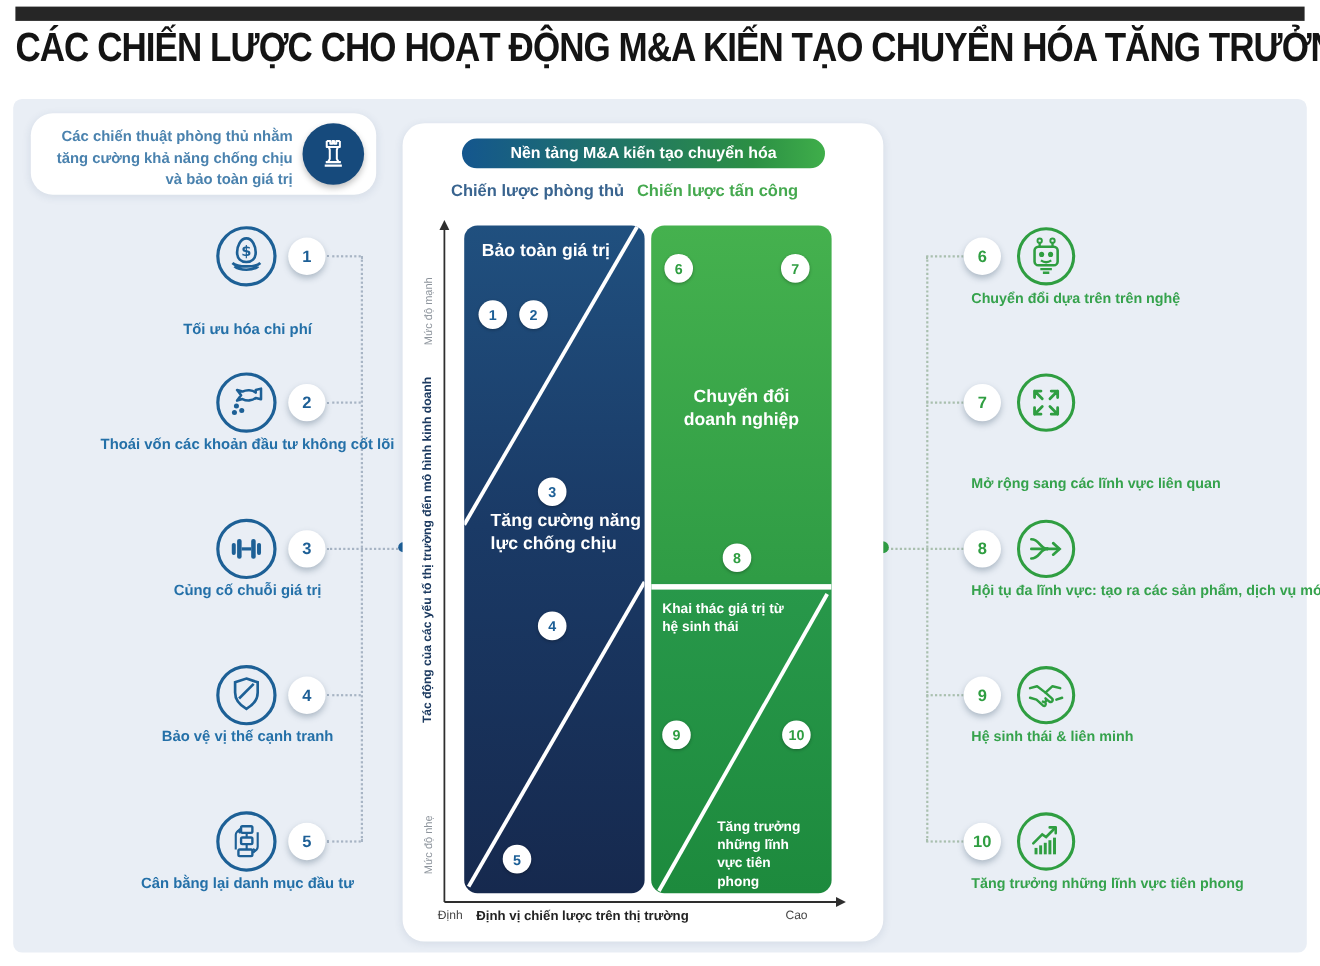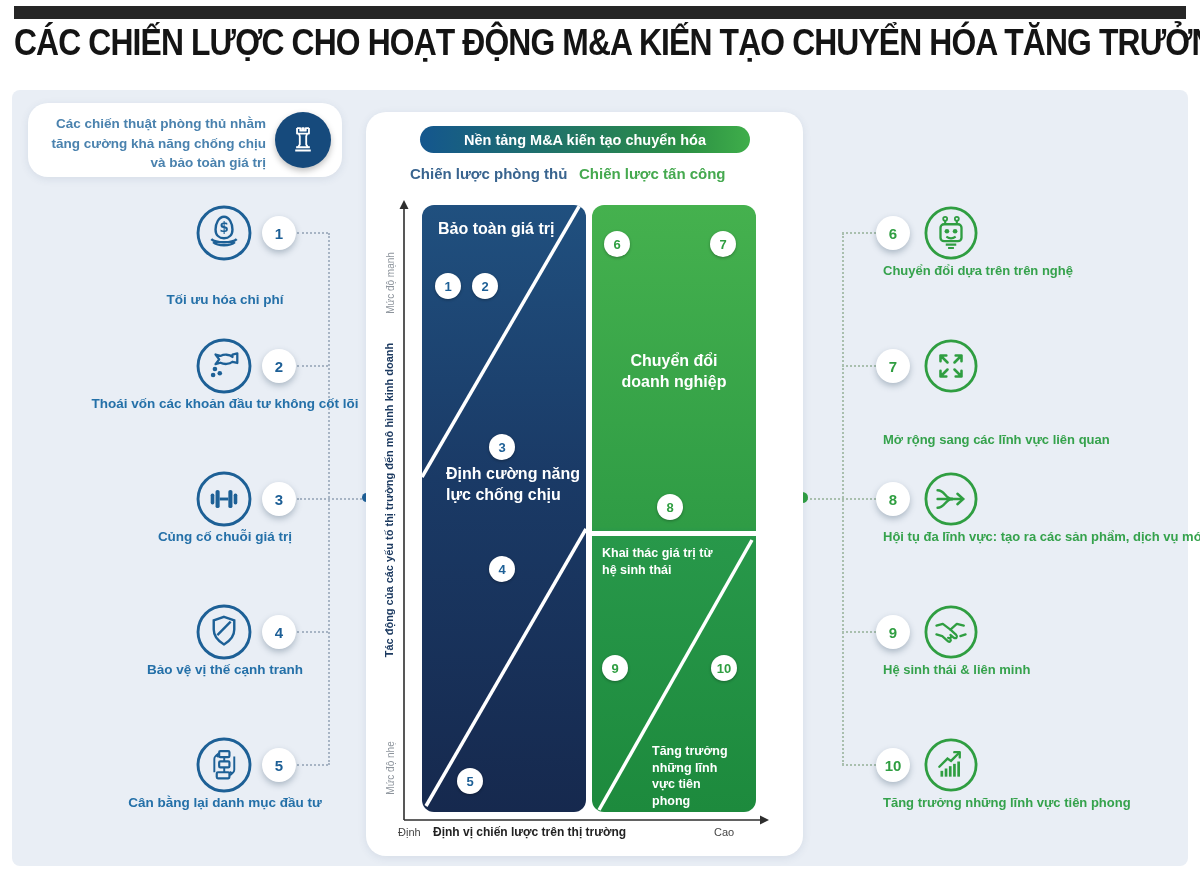--- a/index.html
+++ b/index.html
@@ -273,21 +273,21 @@
 
       <div class="quad blue-q">
         <svg class="qsvg" width="164" height="607">
           <line x1="4" y1="601" x2="164" y2="324" stroke="#ffffff" stroke-width="3.5"></line>
           <line x1="0" y1="272" x2="159" y2="-2" stroke="#ffffff" stroke-width="3.5"></line>
         </svg>
         <div class="zlabel" style="left:16px;top:13px;">Bảo toàn giá trị</div>
         <div class="mk" style="left:13px;top:68px;">1</div>
         <div class="mk" style="left:50px;top:68px;">2</div>
         <div class="mk" style="left:67px;top:229px;">3</div>
-        <div class="zlabel" style="left:24px;top:258px;width:140px;">Định cường năng lực chống chịu</div>
+        <div class="zlabel" style="left:24px;top:258px;width:140px;">Tăng cường năng lực chống chịu</div>
         <div class="mk" style="left:67px;top:351px;">4</div>
         <div class="mk" style="left:35px;top:563px;">5</div>
       </div>
 
       <div class="quad green-q">
         <svg class="qsvg" width="164" height="607">
           <line x1="7" y1="605" x2="160" y2="335" stroke="#ffffff" stroke-width="3.5"></line>
         </svg>
         <div class="abs" style="left:0;top:326px;width:164px;height:5px;background:#ffffff;"></div>
         <div class="mk" style="left:12px;top:26px;">6</div>

